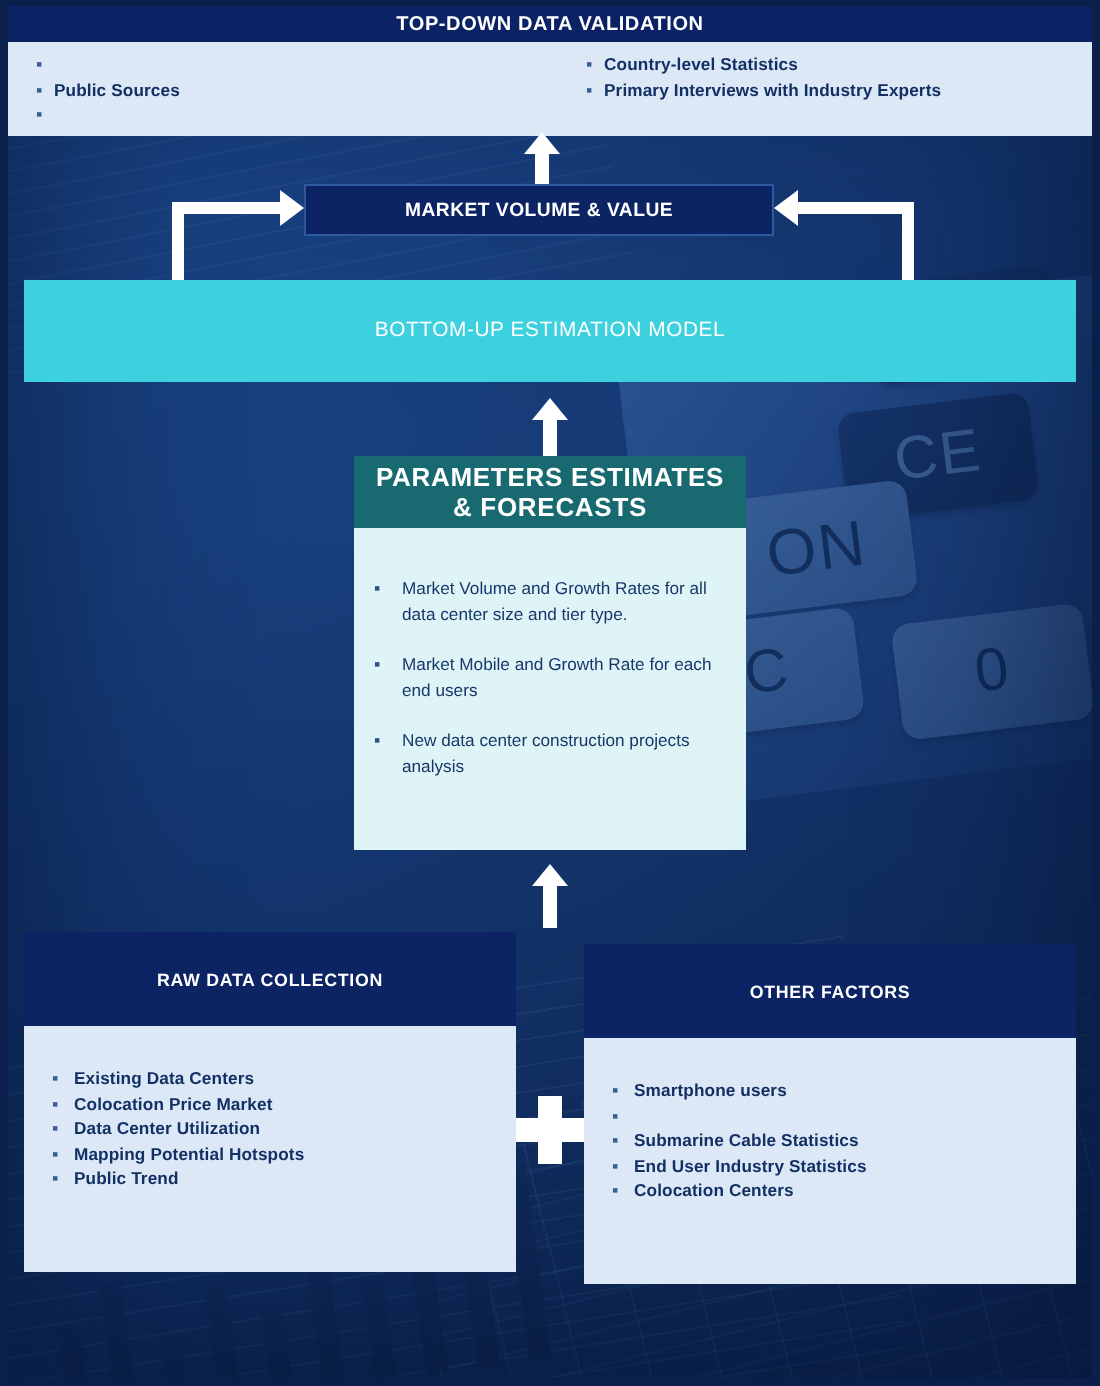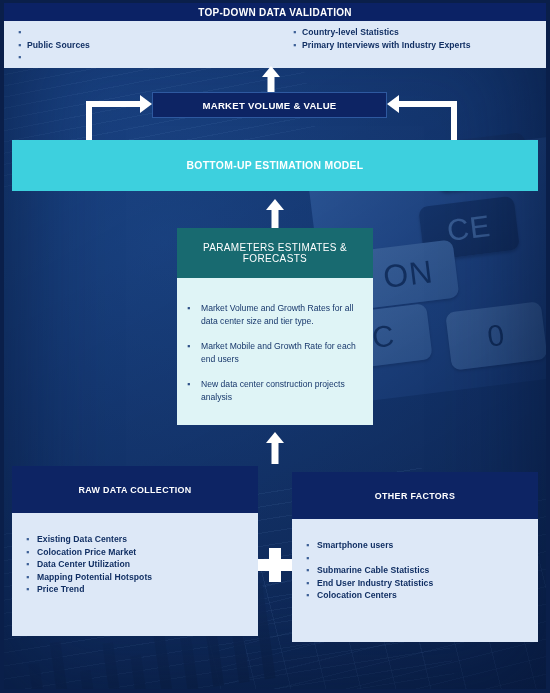--- a/index.html
+++ b/index.html
@@ -116,32 +116,32 @@
     border:1px solid #2e59a0;
     display:flex;align-items:center;justify-content:center;
     color:#ffffff;font-size:9.6px;font-weight:700;letter-spacing:.25px;
   }
 
   
   .bottomup-box{
     position:absolute;left:12px;top:140px;width:526px;height:51px;
     background:#3dd0de;
     display:flex;align-items:center;justify-content:center;
-    color:#ffffff;font-size:10.4px;font-weight:700;letter-spacing:.3px;
+    color:#ffffff;font-size:10.4px;font-weight:400;letter-spacing:.3px;
   }
 
   
   .param-box{
     position:absolute;left:177px;top:228px;width:196px;height:197px;
     background:#dff4f6;
   }
   .param-head{
-    height:50px;background:#186a70;
-    display:flex;align-items:center;justify-content:center;
-    color:#ffffff;font-size:10px;font-weight:400;letter-spacing:.35px;
+    height:36px;background:#186a70;
+    display:flex;align-items:center;justify-content:center;
+    color:#ffffff;font-size:13px;font-weight:700;letter-spacing:.35px;
     text-align:center;padding:0 6px;box-sizing:border-box;
   }
   .param-body{padding:24px 10px 0 10px;}
   .param-item{
     display:flex;align-items:flex-start;margin-bottom:13px;
   }
   .param-item .dot{width:14px;flex:0 0 14px;color:#2c4f86;font-size:9px;line-height:12.5px;}
   .param-item .txt{color:#17376b;font-size:8.6px;line-height:12.5px;font-weight:500;}
 
   
@@ -341,21 +341,21 @@
       <div class="bullet-line">
         <span class="dot">▪</span>
         <span>Data Center Utilization</span>
       </div>
       <div class="bullet-line">
         <span class="dot">▪</span>
         <span>Mapping Potential Hotspots</span>
       </div>
       <div class="bullet-line">
         <span class="dot">▪</span>
-        <span>Price Trend</span>
+        <span>Public Trend</span>
       </div>
     </div>
   </div>
 
   <div class="panel panel-right">
     <div class="panel-head">OTHER FACTORS</div>
     <div class="panel-body">
       <div class="bullet-line">
         <span class="dot">▪</span>
         <span>Smartphone users</span>

